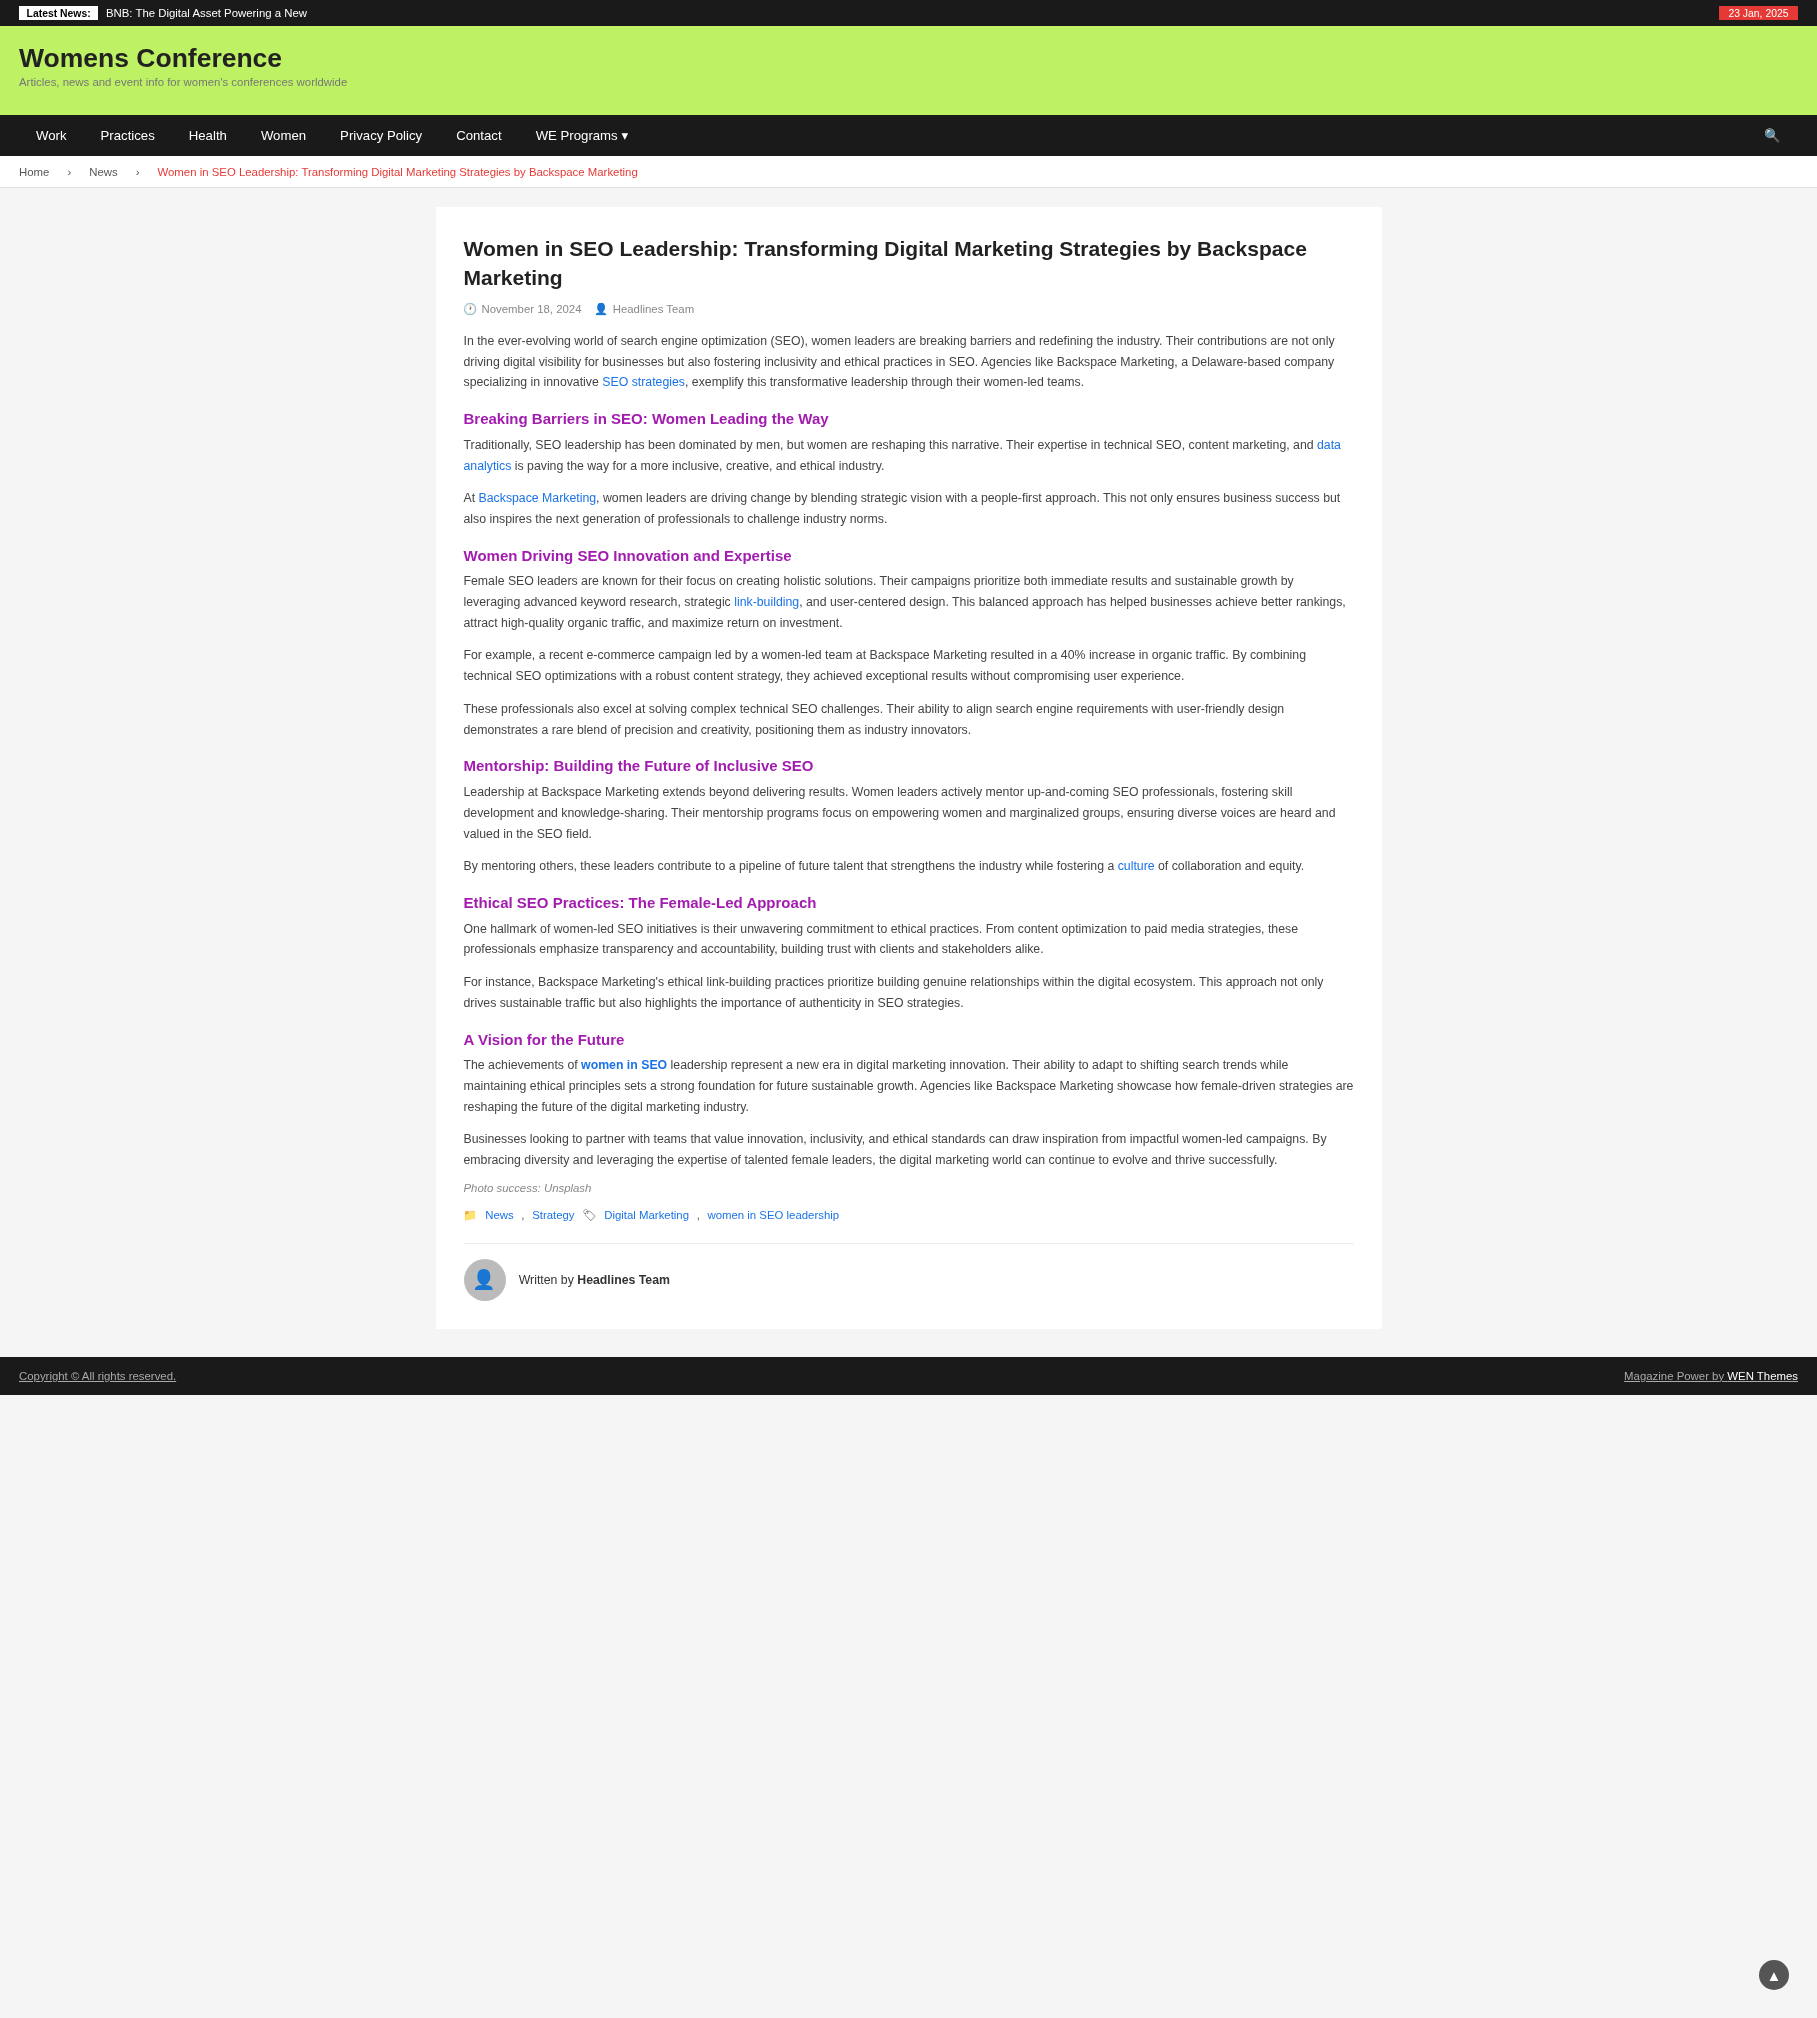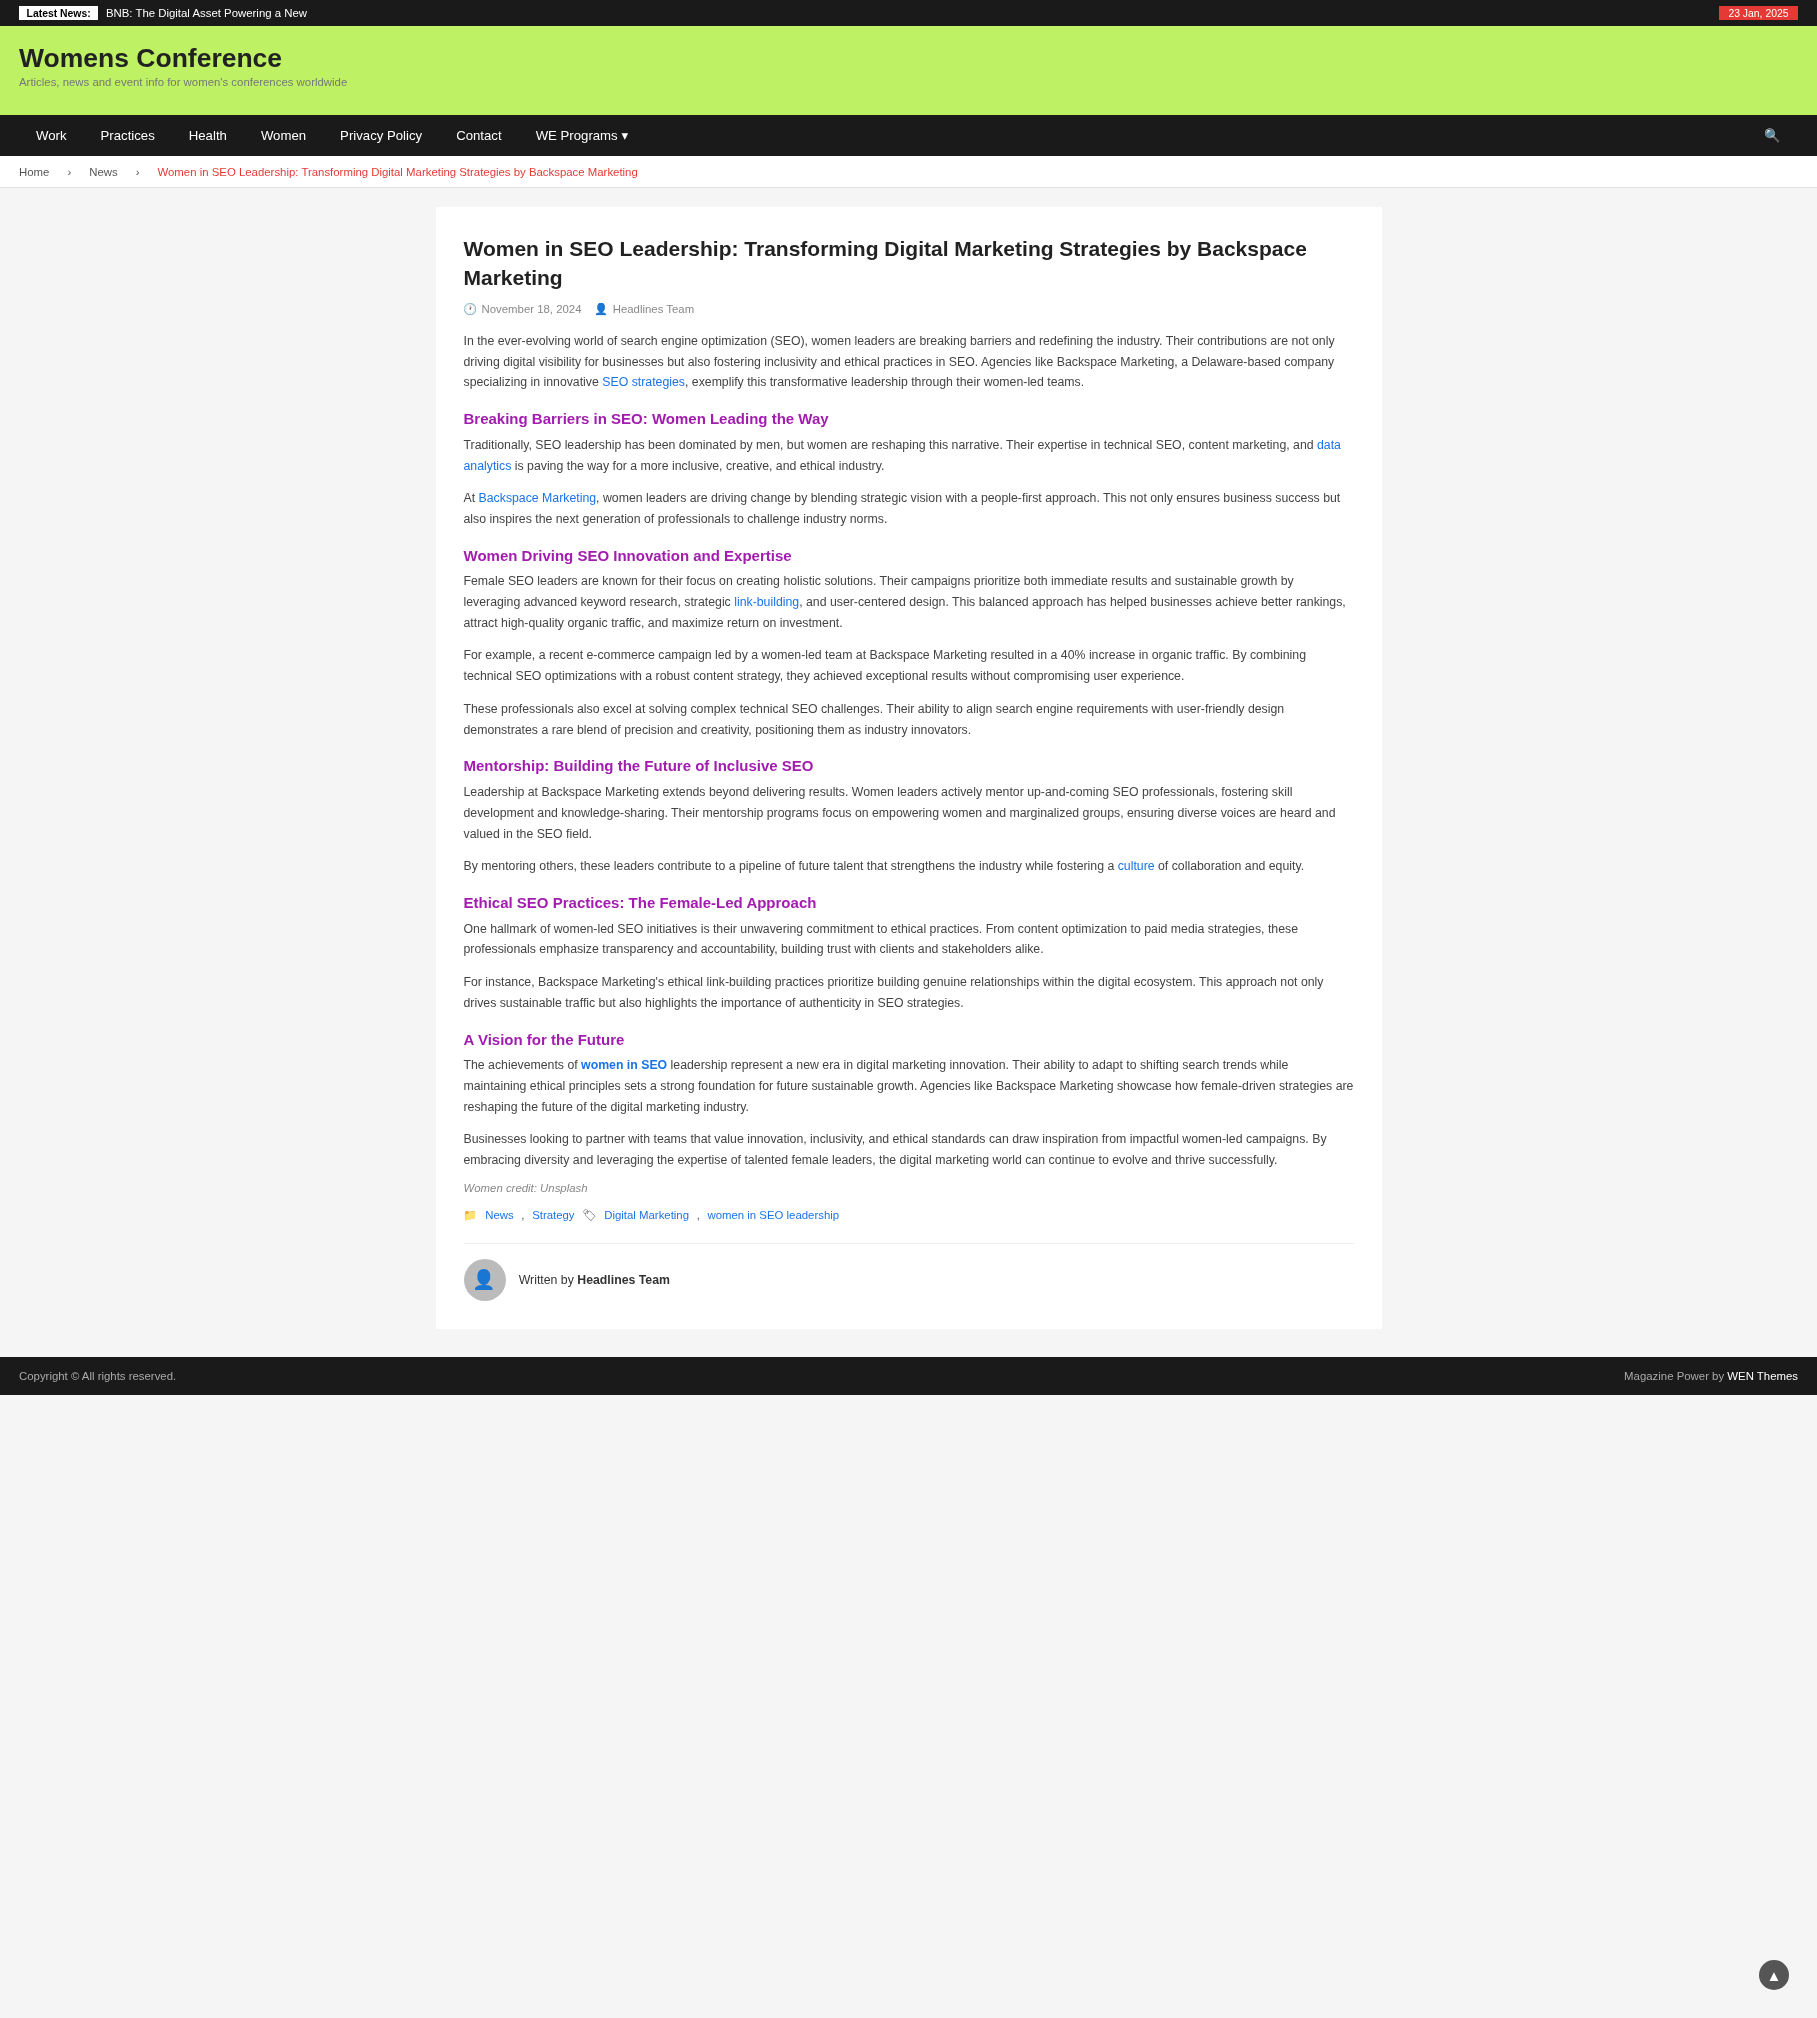--- a/index.html
+++ b/index.html
@@ -180,20 +180,21 @@
     
     .site-footer {
       background: #1a1a1a;
       color: #aaa;
       font-size: 11.4px;
       padding: 13.2px 19px;
       display: flex;
       justify-content: space-between;
       align-items: center;
       margin-top: 28px;
+      text-decoration: underline;
     }
     .site-footer a { color: #fff; text-decoration: none; }
 
     
     .scroll-top {
       position: fixed;
       bottom: 28px;
       right: 28px;
       background: #555;
       color: #fff;
@@ -292,21 +293,21 @@
 
       <p>For instance, Backspace Marketing's ethical link-building practices prioritize building genuine relationships within the digital ecosystem. This approach not only drives sustainable traffic but also highlights the importance of authenticity in SEO strategies.</p>
 
       <h2>A Vision for the Future</h2>
 
       <p>The achievements of <strong><a>women in SEO</a></strong> leadership represent a new era in digital marketing innovation. Their ability to adapt to shifting search trends while maintaining ethical principles sets a strong foundation for future sustainable growth. Agencies like Backspace Marketing showcase how female-driven strategies are reshaping the future of the digital marketing industry.</p>
 
       <p>Businesses looking to partner with teams that value innovation, inclusivity, and ethical standards can draw inspiration from impactful women-led campaigns. By embracing diversity and leveraging the expertise of talented female leaders, the digital marketing world can continue to evolve and thrive successfully.</p>
     </div>
 
-    <p class="photo-credit">Women credit: Unsplash</p>
+    <p class="photo-credit">Photo success: Unsplash</p>
 
     <div class="article-tags">
       <span>📁</span>
       <a class="tag-link">News</a>,
       <a class="tag-link">Strategy</a>
       <span>🏷</span>
       <a class="tag-link">Digital Marketing</a>,
       <a class="tag-link">women in SEO leadership</a>
     </div>
 

